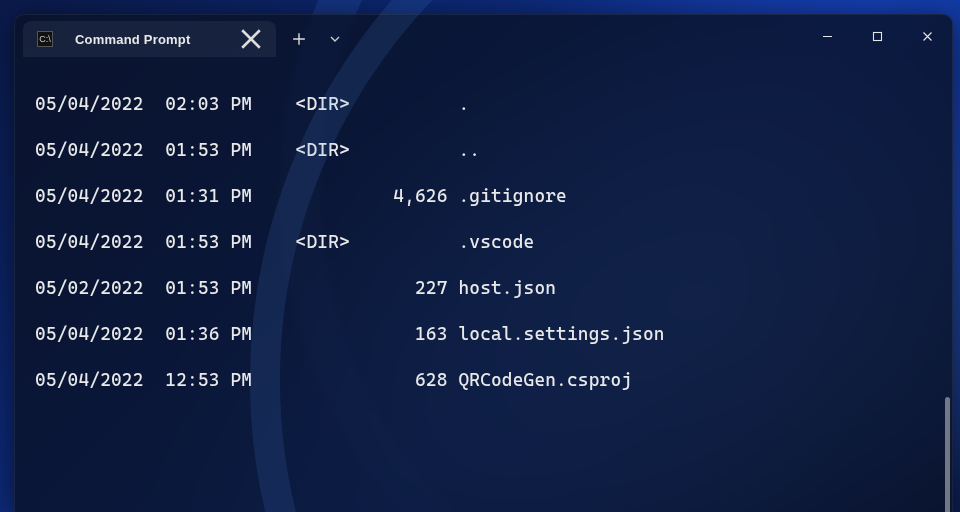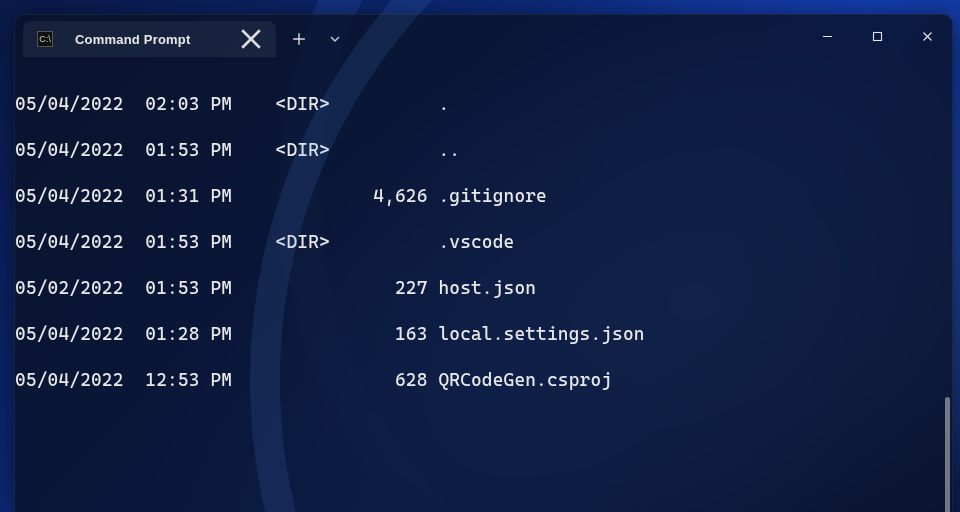--- a/index.html
+++ b/index.html
@@ -84,21 +84,21 @@
   .spacer { flex:1; }
   .win-controls { display:flex; height: 42px;}
   .win-btn {
     width: 50px;
     display:flex; align-items:center; justify-content:center;
     color:#e6e6e6;
   }
   .win-btn svg { width: 11px; height: 11px; }
   .terminal {
     flex:1;
-    padding: 12px 8px 8px 0;
+    padding: 12px 8px 8px 20px;
     font-family: "Cascadia Mono", "Consolas", monospace;
     font-size: 18.2px;
     line-height: 23px;
     color: #e9e9e9;
     white-space: pre-wrap;
     word-break: break-all;
     overflow: hidden;
     position: relative;
     letter-spacing: 0.2px;
   }
@@ -156,21 +156,21 @@
       </div>
     </div>
   </div>
 
   <div class="terminal">
 <div class="line">05/04/2022  02:03 PM    &lt;DIR&gt;          .</div>
 <div class="line">05/04/2022  01:53 PM    &lt;DIR&gt;          ..</div>
 <div class="line">05/04/2022  01:31 PM             4,626 .gitignore</div>
 <div class="line">05/04/2022  01:53 PM    &lt;DIR&gt;          .vscode</div>
 <div class="line">05/02/2022  01:53 PM               227 host.json</div>
-<div class="line">05/04/2022  01:28 PM               163 local.settings.json</div>
+<div class="line">05/04/2022  01:36 PM               163 local.settings.json</div>
 <div class="line">05/04/2022  12:53 PM               628 QRCodeGen.csproj</div>
 <div class="line"> </div>
 
 
 
 
 
 
     <div class="scrollbar"></div>
   </div>

